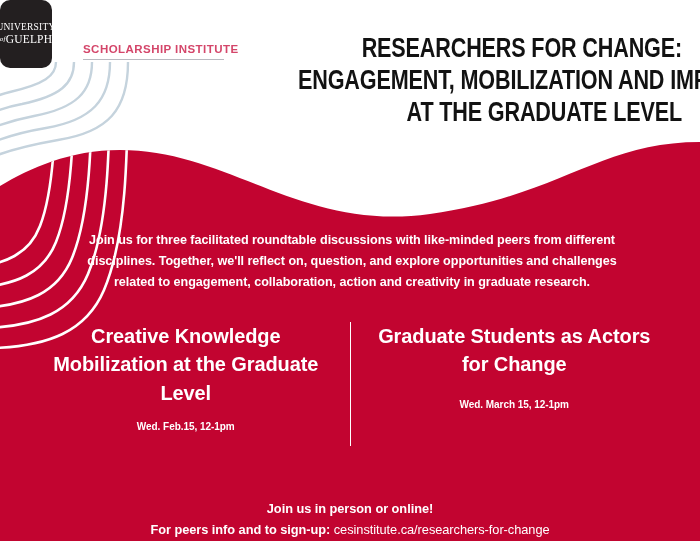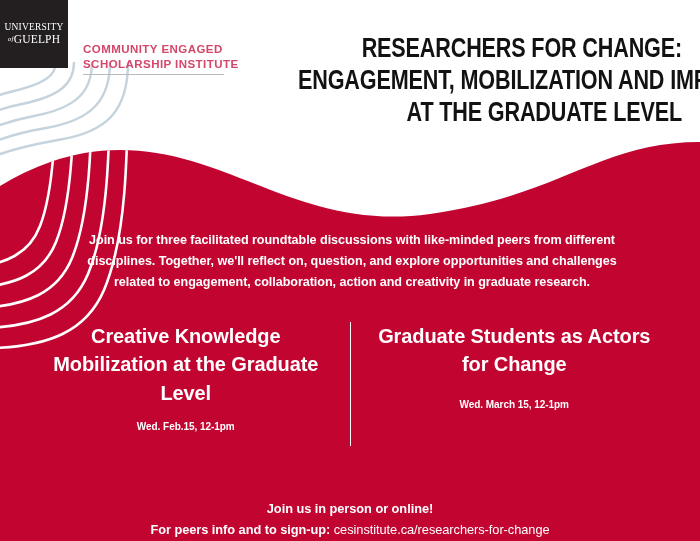--- a/index.html
+++ b/index.html
@@ -27,28 +27,29 @@
     width: 700px;
     height: 541px;
     display: block;
   }
 
   
   #guelph-logo {
     position: absolute;
     left: 0px;
     top: 0px;
-    width: 68px;
+    width: 52px;
     height: 68px;
     background: #231f20;
     display: flex;
     flex-direction: column;
     align-items: center;
     justify-content: center;
     z-index: 5;
+    border-radius: 10px;
   }
   #guelph-logo .gl-line1 {
     color: #ffffff;
     font-family: "Liberation Serif", serif;
     font-size: 9.5px;
     letter-spacing: 0.2px;
     line-height: 1;
     white-space: nowrap;
   }
   #guelph-logo .gl-line2 {
@@ -233,21 +234,20 @@
 
   <div id="guelph-logo">
     <span class="gl-line1">UNIVERSITY</span>
     <span class="gl-line2">
       <span class="gl-of">of</span>
         <span>GUELPH</span>
     </span>
   </div>
 
   <div id="cesi-logo">
-    <div class="cesi-line">COMMUNITY ENGAGED</div>
     <div class="cesi-line">SCHOLARSHIP INSTITUTE</div>
     <div class="cesi-rule"></div>
   </div>
 
   <div id="title">
     <span class="tline">RESEARCHERS FOR CHANGE:</span>
     <span class="tline">ENGAGEMENT, MOBILIZATION AND IMPACT</span>
     <span class="tline">AT THE GRADUATE LEVEL</span>
   </div>
 

